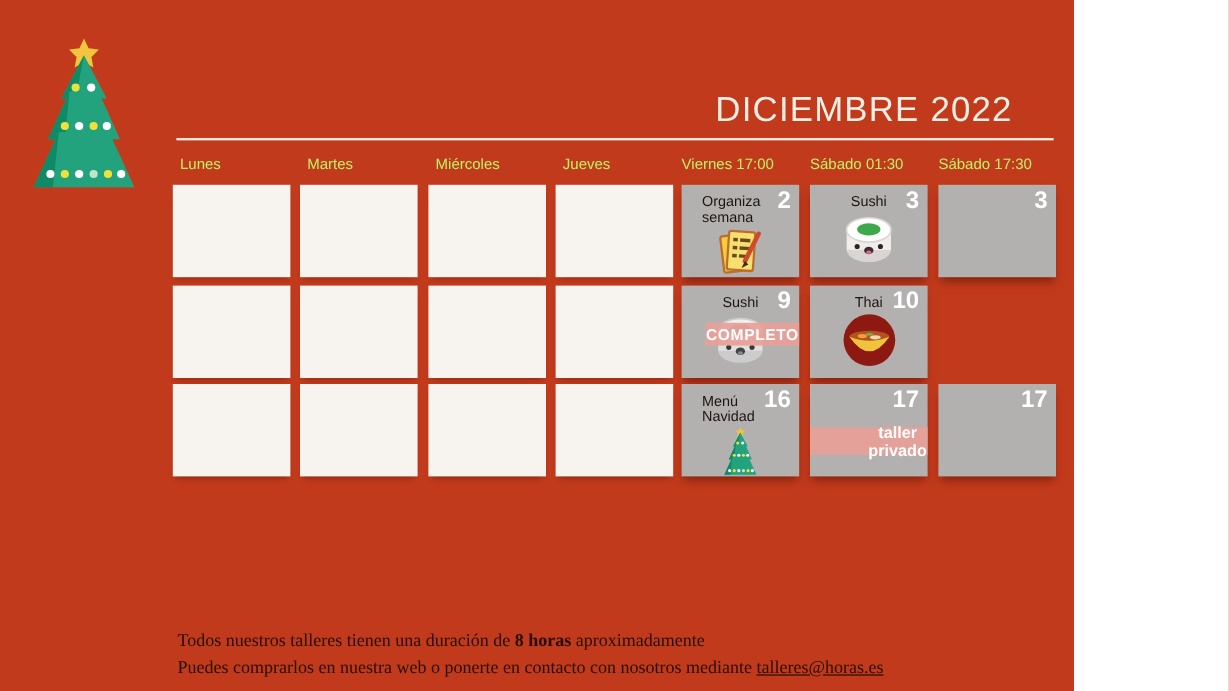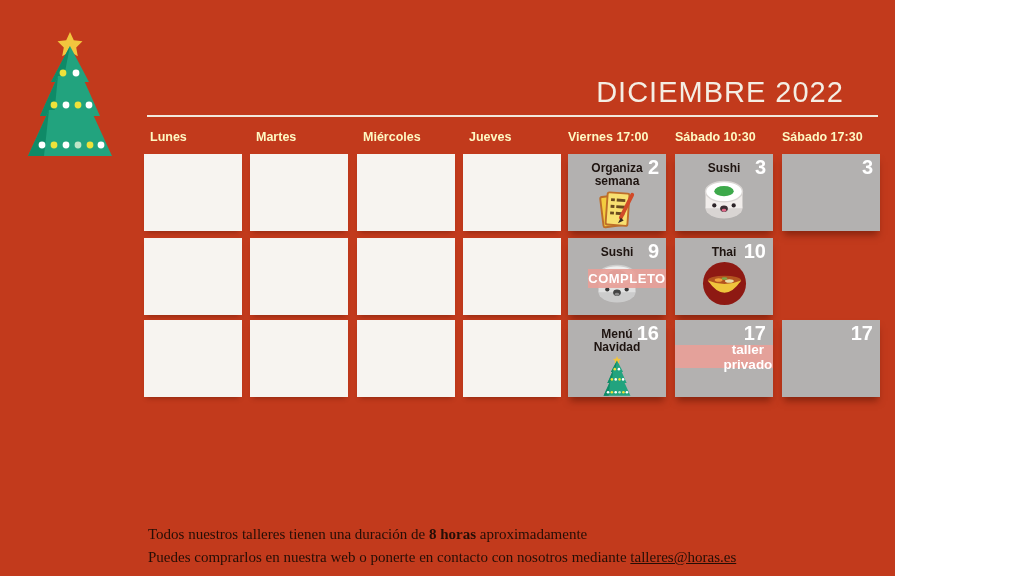--- a/index.html
+++ b/index.html
@@ -19,21 +19,21 @@
     color:#F4EEE4;font-size:29px;font-weight:500;letter-spacing:1px;
     white-space:nowrap;
   }
   .rule{
     position:absolute;left:147px;top:115px;width:731px;height:2px;
     background:#F2E9DC;
   }
   
   .hdr{
     position:absolute;top:130px;width:98px;height:16px;
-    font-size:12.5px;font-weight:700;color:#fef9c3;
+    font-size:12.5px;font-weight:400;color:#bef264;
     white-space:nowrap;
   }
   .hdr.lft{padding-left:6px;}
   .hdr.ctr{text-align:left;}
   
   .c1{left:144px}.c2{left:250px}.c3{left:357px}.c4{left:463px}
   .c5{left:568px}.c6{left:675px}.c7{left:782px}
   .r1{top:154px}.r2{top:238px}.r3{top:320px}
   .cell{
     position:absolute;width:98px;height:77px;
@@ -41,33 +41,33 @@
     display:flex;flex-direction:column;align-items:center;
     padding-top:6px;
   }
   .cell.white{background:#F7F4F0;box-shadow:0 4px 5px -3px rgba(80,16,2,.45);}
   .cell.gray{background:#B3B1B0;box-shadow:0 6px 7px -2px rgba(88,18,3,.55);}
   .daynum{
     position:absolute;top:2px;right:7px;
     color:#FFFFFF;font-size:20px;font-weight:700;line-height:22px;
   }
   .evtitle{
-    font-size:12px;line-height:13px;font-weight:700;color:#1E1410;
-    text-align:center;max-width:64px;margin-top:2px;
+    font-size:12px;line-height:13px;font-weight:400;color:#1E1410;
+    max-width:64px;margin-top:2px;
   }
   .evicon{margin-top:2px;}
   .grayed{filter:grayscale(1) brightness(.98);opacity:.85;}
   .banner{
     position:absolute;left:0;right:0;z-index:2;
     background:rgba(232,160,152,.92);
     color:#FFFFFF;font-weight:700;text-align:center;
     display:flex;align-items:center;justify-content:center;
   }
   .banner.completo{top:31px;height:19px;font-size:13px;letter-spacing:.5px;margin-left:20px;}
-  .banner.privado{top:25px;height:23px;font-size:13.5px;padding-left:48px;}
+  .banner.privado{top:36px;height:23px;font-size:13.5px;padding-left:48px;}
   
   .footer{
     position:absolute;left:148px;top:523px;
     font-family:"Liberation Serif",serif;
     font-size:15px;line-height:23px;color:#250E06;
   }
   .footer b{font-weight:700;}
   .footer a{color:#250E06;text-decoration:underline;cursor:pointer;}
 </style>
 </head>
@@ -98,21 +98,21 @@
   </svg>
 
   <div class="title">DICIEMBRE 2022</div>
   <div class="rule"></div>
 
   <div class="hdr lft c1">Lunes</div>
   <div class="hdr lft c2">Martes</div>
   <div class="hdr lft c3">Miércoles</div>
   <div class="hdr lft c4">Jueves</div>
   <div class="hdr ctr c5">Viernes 17:00</div>
-  <div class="hdr ctr c6">Sábado 10:30</div>
+  <div class="hdr ctr c6">Sábado 01:30</div>
   <div class="hdr ctr c7">Sábado 17:30</div>
 
   <div class="cell white c1 r1"></div>
   <div class="cell white c2 r1"></div>
   <div class="cell white c3 r1"></div>
   <div class="cell white c4 r1"></div>
   <div class="cell white c1 r2"></div>
   <div class="cell white c2 r2"></div>
   <div class="cell white c3 r2"></div>
   <div class="cell white c4 r2"></div>

